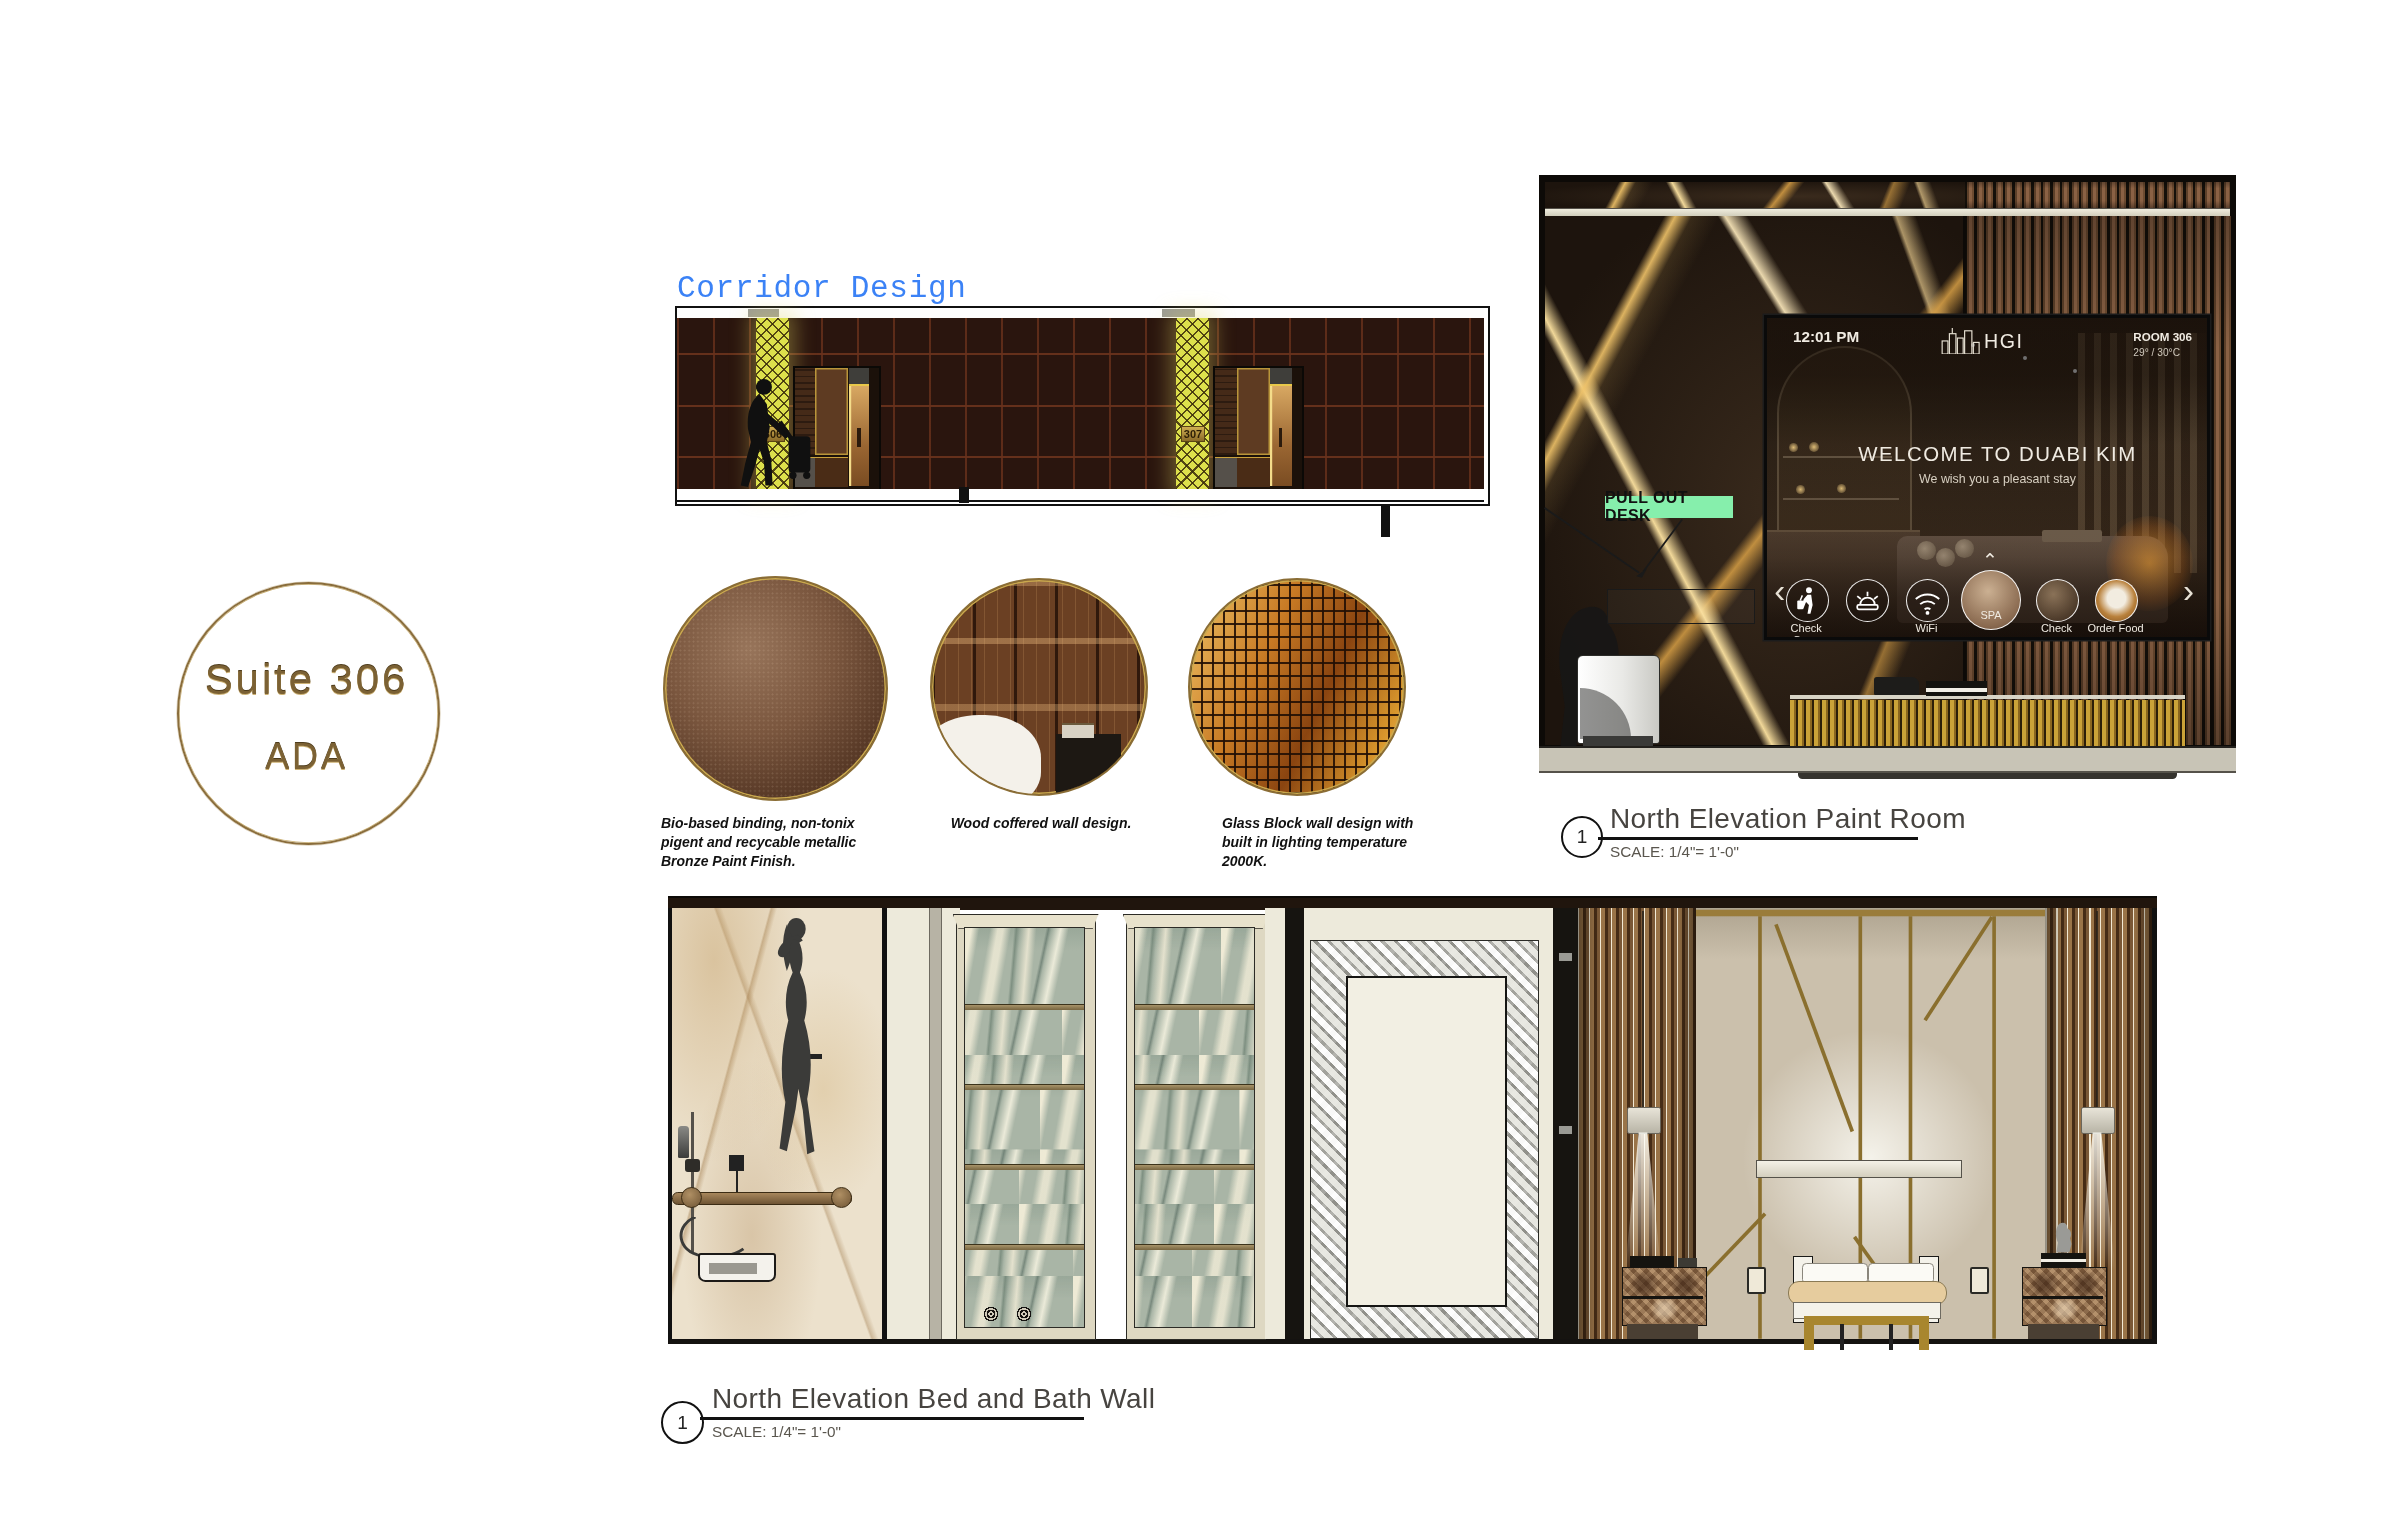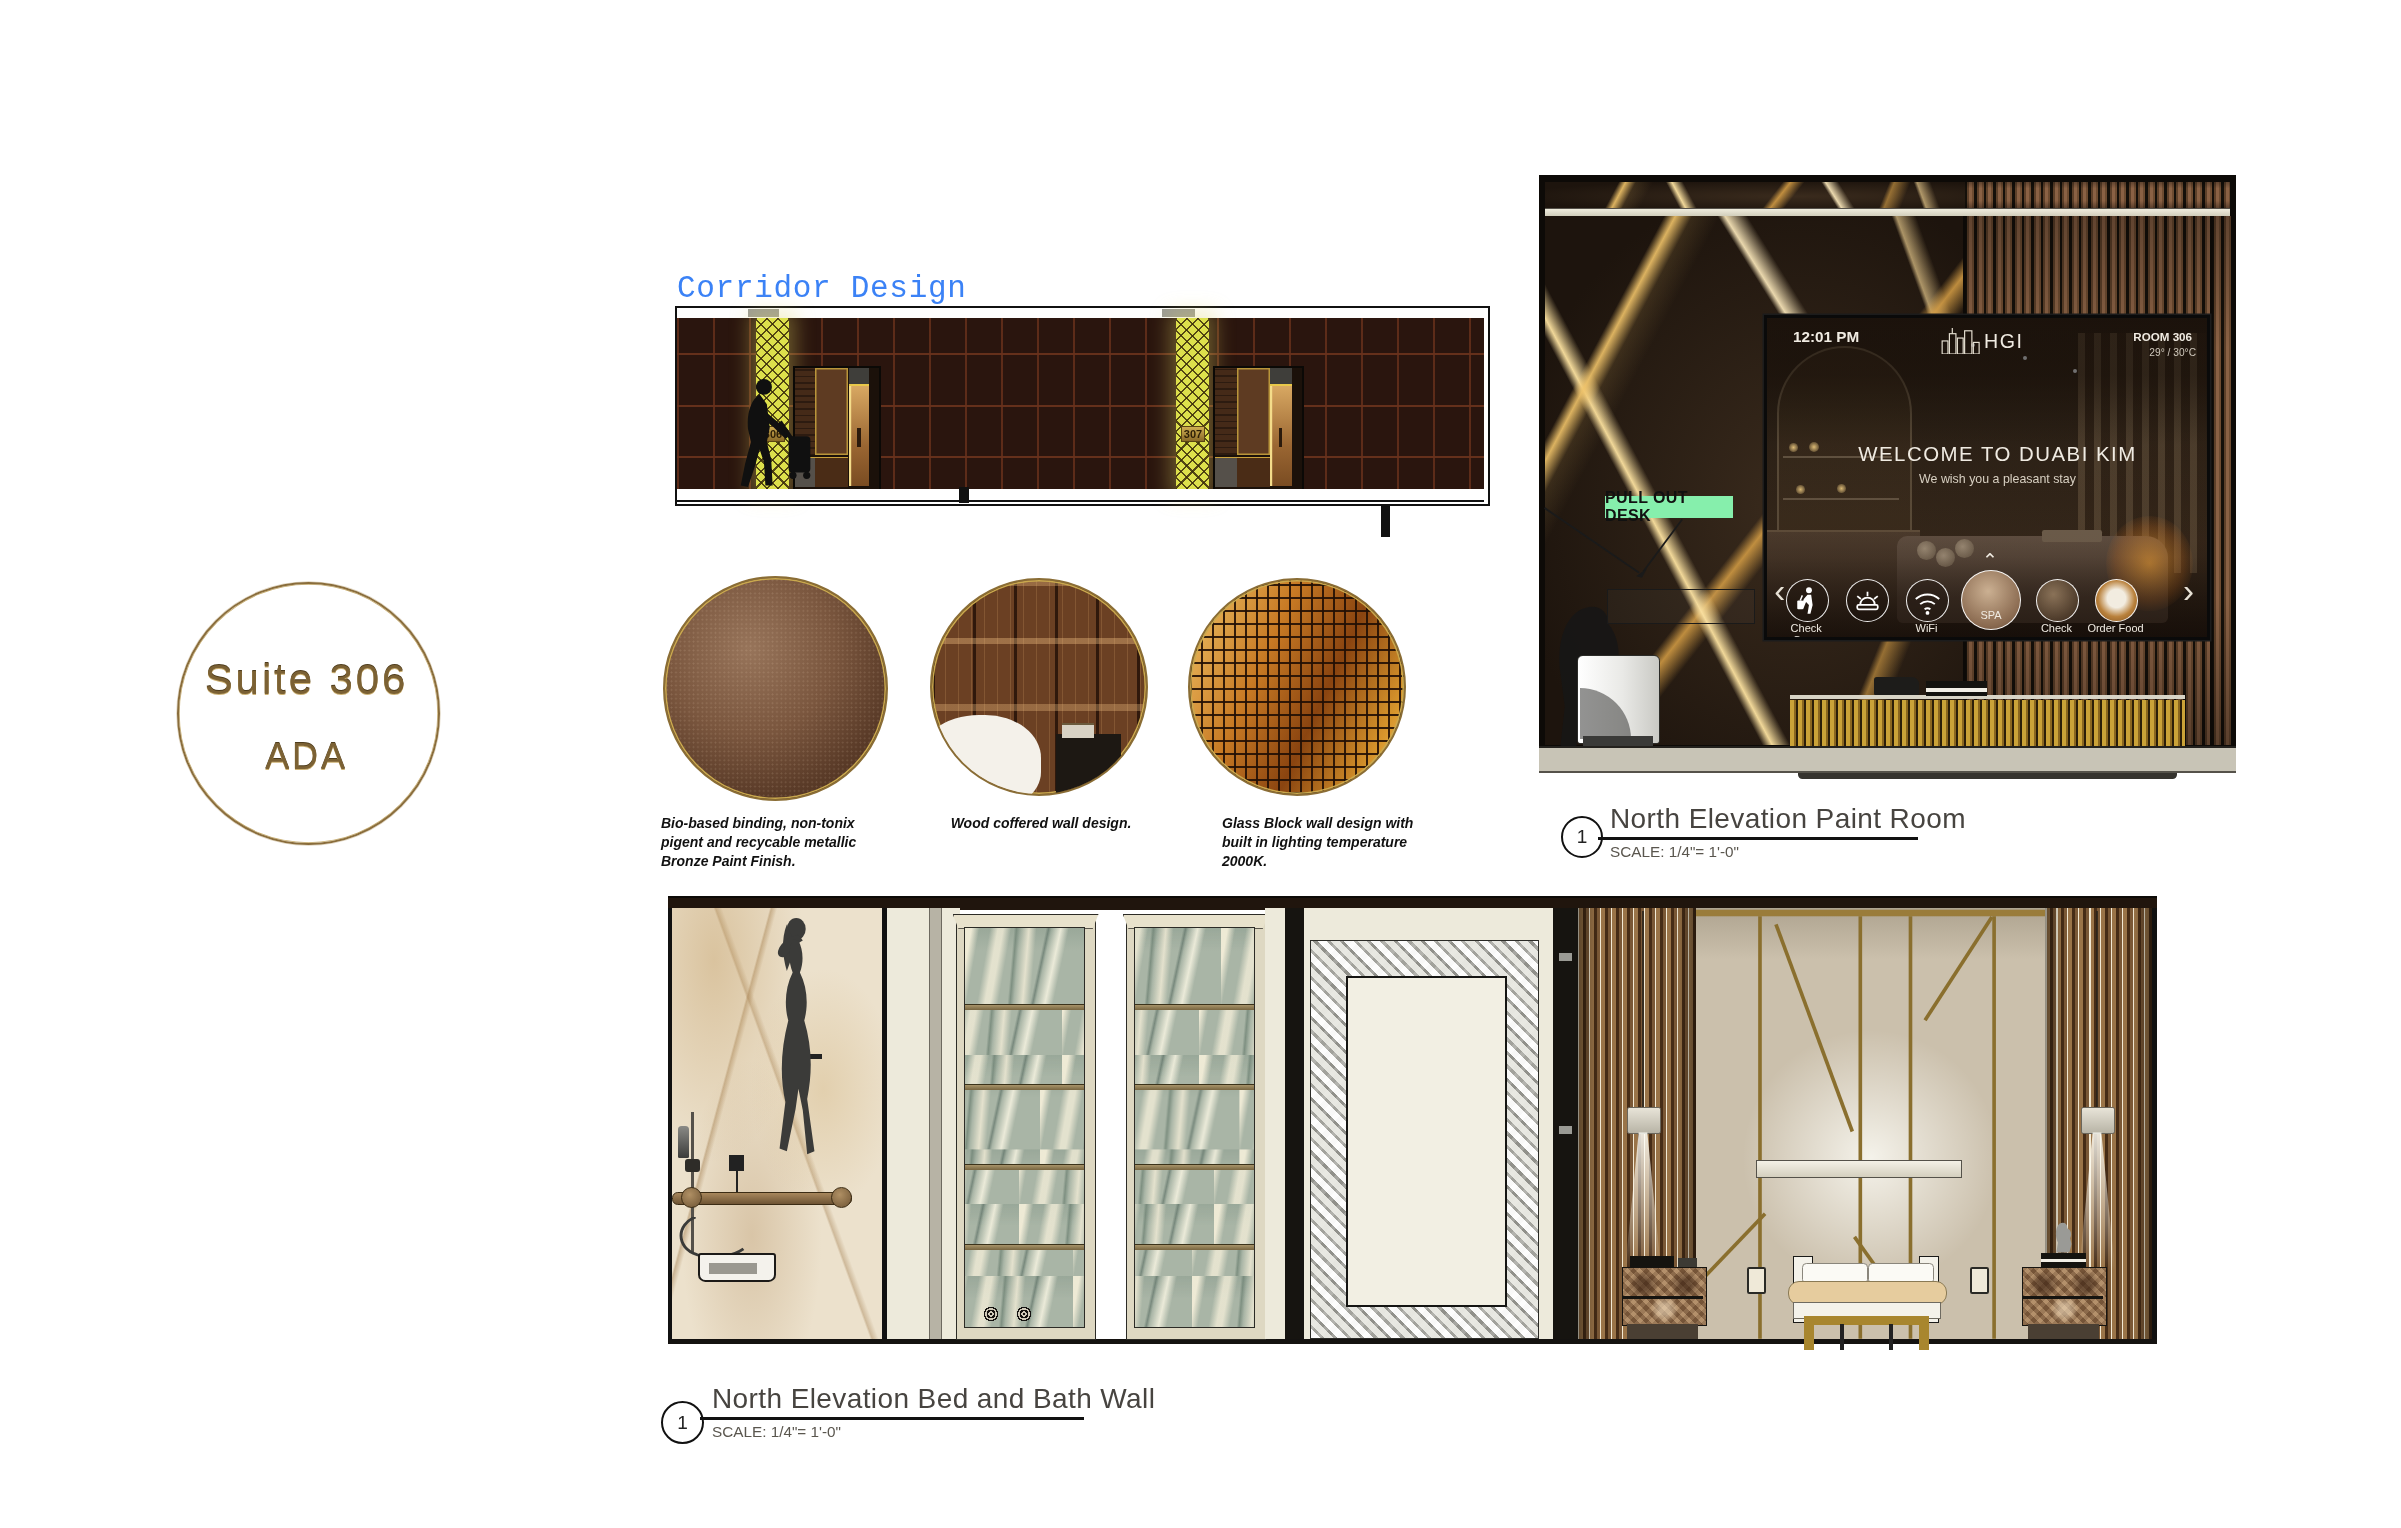--- a/index.html
+++ b/index.html
@@ -238,21 +238,21 @@
             <rect x="4" y="22" width="8" height="18"></rect>
               <rect x="14" y="12" width="9" height="28"></rect>
             <line x1="18" y1="4" x2="18" y2="12"></line>
               <rect x="25" y="18" width="8" height="22"></rect>
             <rect x="35" y="8" width="10" height="32"></rect>
               <rect x="47" y="24" width="8" height="16"></rect>
           </g>
         </svg>
         <div class="abs tv-text" style="left:217px;top:11.6px;font-size:19.6px;font-weight:300;letter-spacing:1.5px;">HGI</div>
         <div class="abs tv-text" style="left:316px;top:11.6px;width:109px;text-align:right;font-size:11.6px;font-weight:bold;">ROOM 306</div>
-        <div class="abs tv-text" style="left:320px;top:29px;width:109px;text-align:right;font-size:10.2px;color:#cfc8bc;">29° / 30°C</div>
+        <div class="abs tv-text" style="left:304px;top:29px;width:109px;text-align:right;font-size:10.2px;color:#cfc8bc;">29° / 30°C</div>
         <div class="abs tv-text" style="left:74px;top:125px;width:313px;text-align:center;font-size:20.4px;letter-spacing:1.5px;">WELCOME TO DUABI KIM</div>
         <div class="abs tv-text" style="left:74px;top:154px;width:313px;text-align:center;font-size:12.4px;color:#d8d0c2;">We wish you a pleasant stay</div>
 
         <div class="abs chevron" style="left:7.3px;top:256px;">‹</div>
         <div class="abs chevron" style="left:416px;top:256px;">›</div>
 
         <div class="abs menu-circle" style="left:19px;top:261px;width:41px;height:41px;">
           <svg width="41" height="41" viewBox="0 0 56 56">
             <g fill="#fff">
                 <circle cx="30" cy="14" r="4"></circle>

